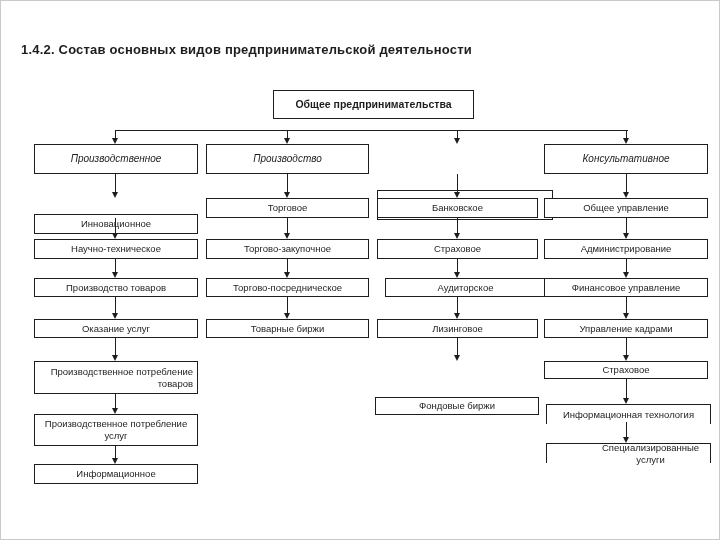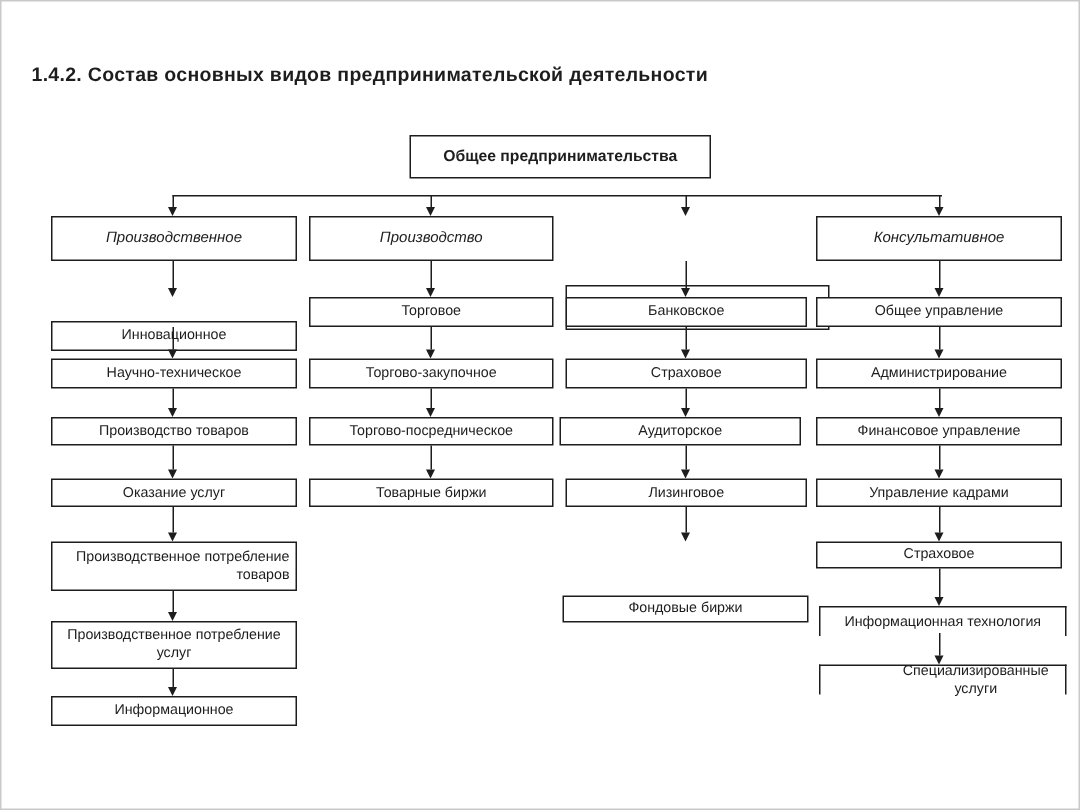--- a/index.html
+++ b/index.html
@@ -70,21 +70,21 @@
   <div class="box" style="left:205px;top:277px;width:163px;height:19px;">Торгово-посредническое</div>
   <div class="arrow cx2" style="top:296px;height:16px;"></div>
   <div class="box" style="left:205px;top:318px;width:163px;height:19px;">Товарные биржи</div>
 
   <div class="box hdr" style="left:376px;top:143px;width:176px;height:30px;margin-top:46px;">Финансовое</div>
   <div class="arrow cx3" style="top:173px;height:18px;"></div>
   <div class="box" style="left:376px;top:197px;width:161px;height:20px;">Банковское</div>
   <div class="arrow cx3" style="top:217px;height:15px;"></div>
   <div class="box" style="left:376px;top:238px;width:161px;height:20px;">Страховое</div>
   <div class="arrow cx3" style="top:258px;height:13px;"></div>
-  <div class="box" style="left:372px;top:277px;width:161px;height:19px;">Аудиторское</div>
+  <div class="box" style="left:384px;top:277px;width:161px;height:19px;">Аудиторское</div>
   <div class="arrow cx3" style="top:296px;height:16px;"></div>
   <div class="box" style="left:376px;top:318px;width:161px;height:19px;">Лизинговое</div>
   <div class="arrow cx3" style="top:337px;height:17px;"></div>
   <div class="box" style="left:374px;top:360px;width:164px;height:18px;margin-top:36px;">Фондовые биржи</div>
 
   <div class="box hdr" style="left:543px;top:143px;width:164px;height:30px;">Консультативное</div>
   <div class="arrow cx4" style="top:173px;height:18px;"></div>
   <div class="box" style="left:543px;top:197px;width:164px;height:20px;">Общее управление</div>
   <div class="arrow cx4" style="top:217px;height:15px;"></div>
   <div class="box" style="left:543px;top:238px;width:164px;height:20px;">Администрирование</div>

